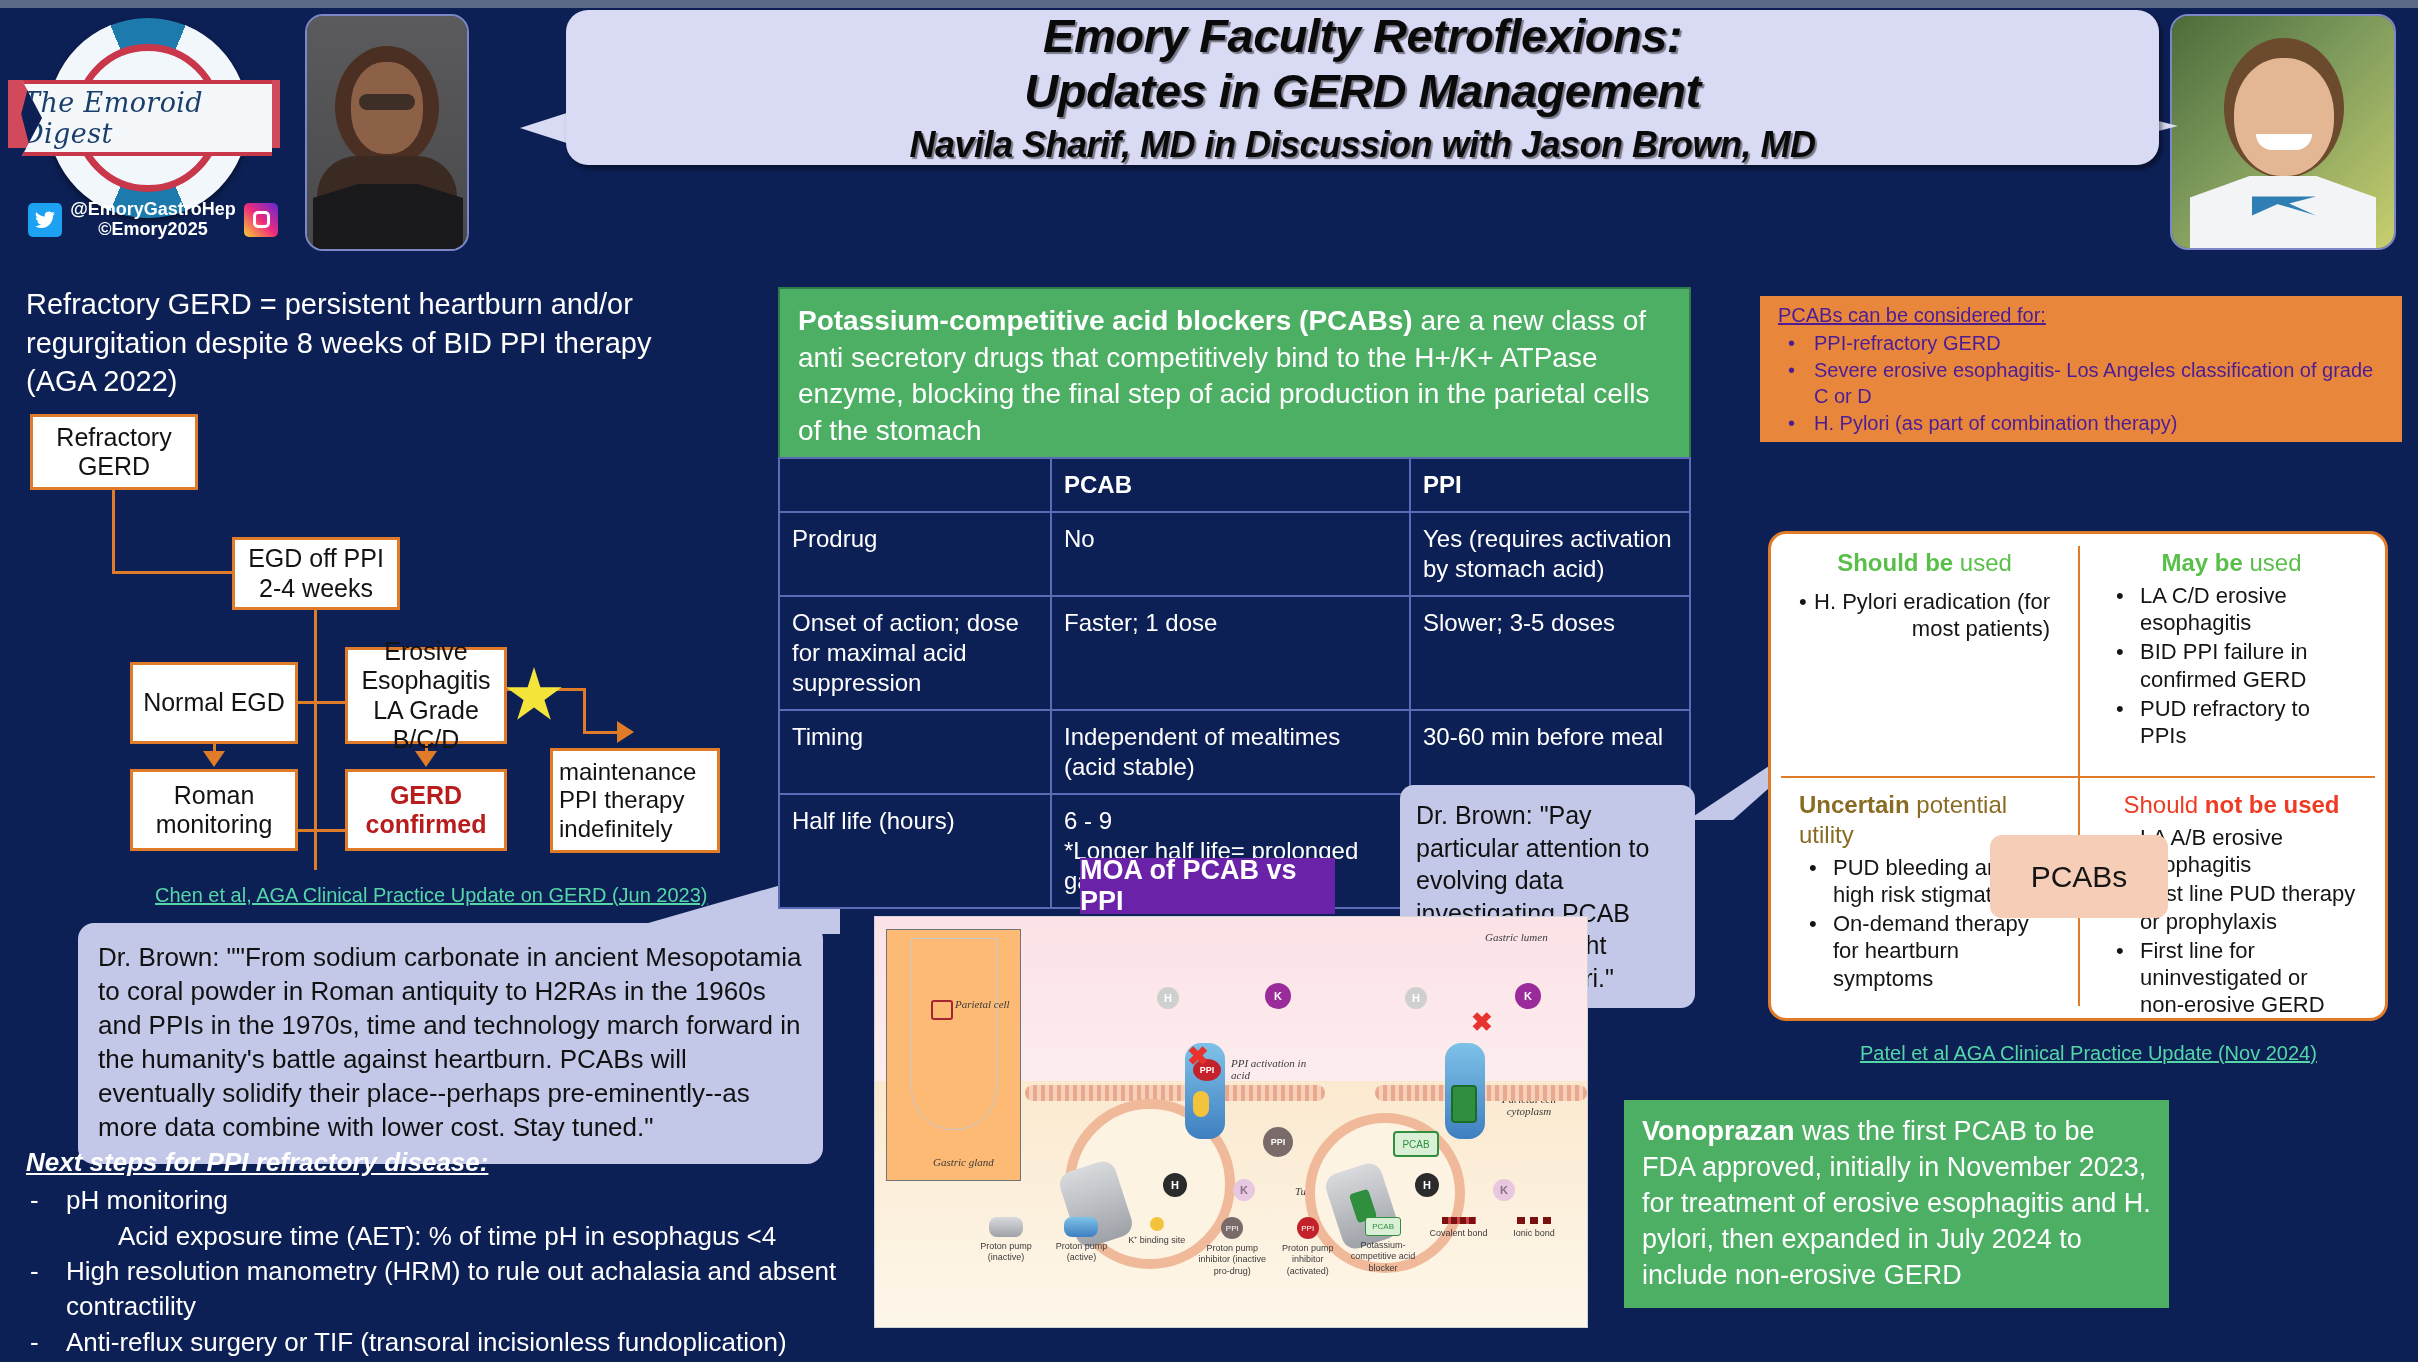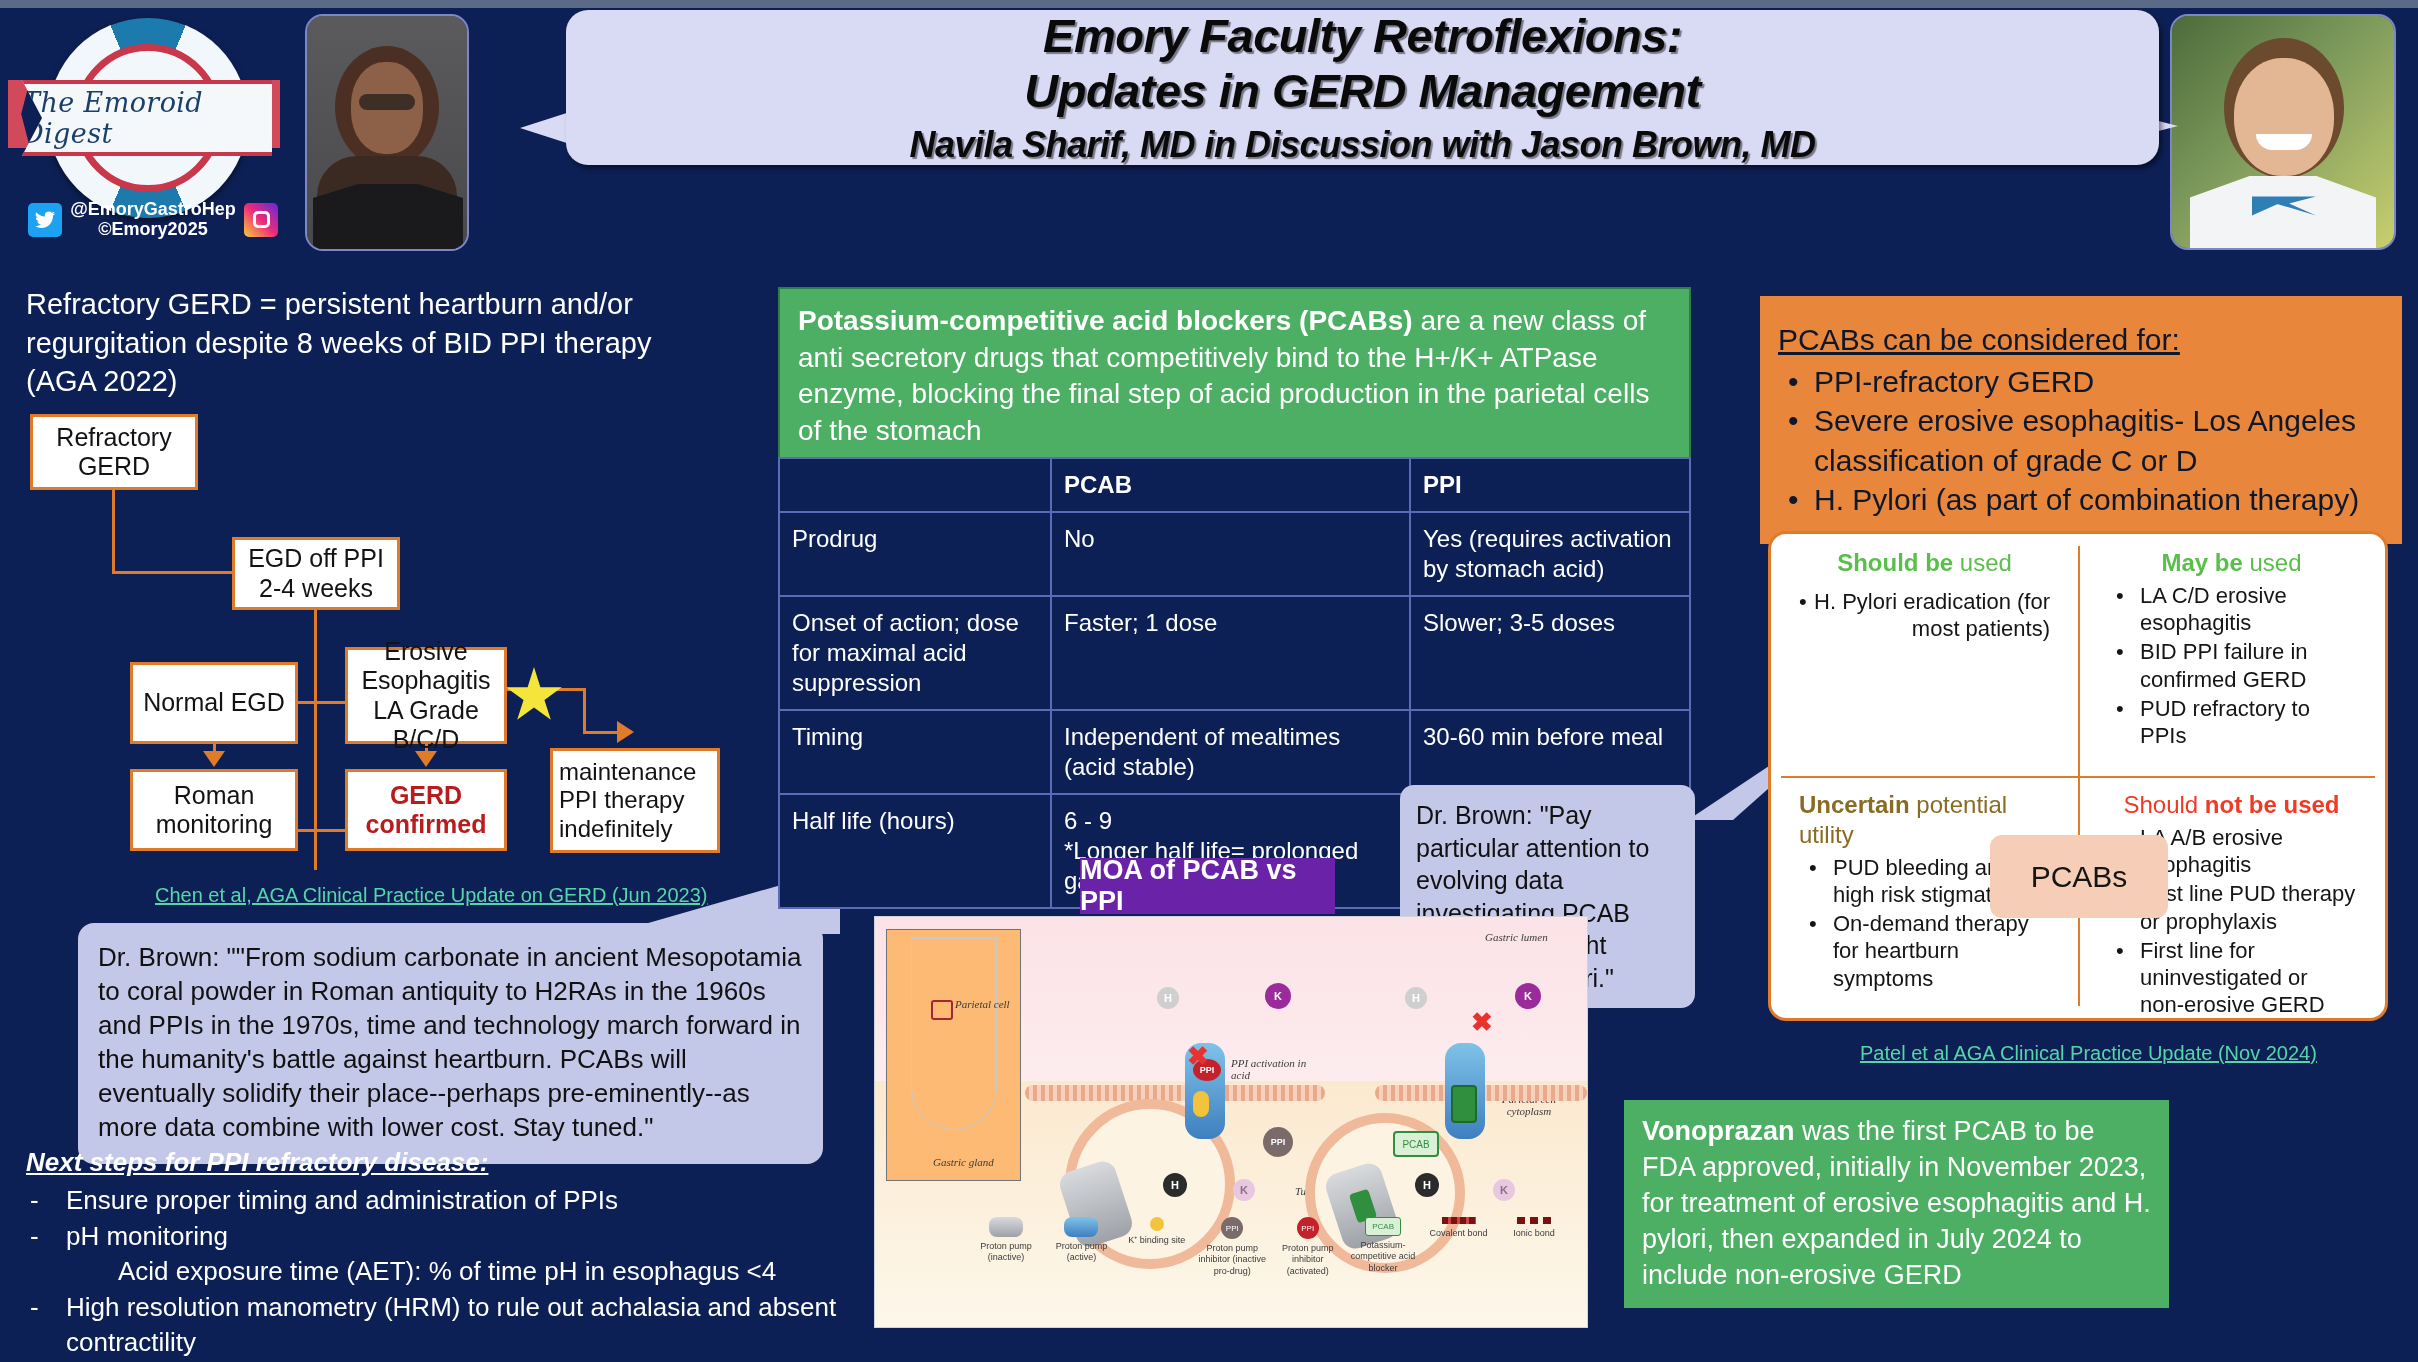--- a/index.html
+++ b/index.html
@@ -122,21 +122,21 @@
   .lg{width:72px;display:flex;flex-direction:column;align-items:center;gap:4px;}
   .lg-sh{width:34px;height:20px;}
 
   #quote-brown-2{position:absolute;left:1400px;top:785px;width:295px;background:#c3c7e8;border-radius:14px;
      padding:14px 16px;box-sizing:border-box;color:#111;font-size:25px;line-height:1.3;}
   #qb2-tail{position:absolute;left:1688px;top:700px;width:180px;height:120px;background:#c3c7e8;
      clip-path:polygon(0 100%,100% 0,25% 100%);}
 
   
   #pcab-consider{position:absolute;left:1760px;top:296px;width:642px;background:#e8863c;
-     padding:24px 18px;box-sizing:border-box;color:#0f172a;font-size:30px;line-height:1.32;}
+     padding:6px 18px;box-sizing:border-box;color:#4c1d95;font-size:20px;line-height:1.32;}
   #pcab-consider .hdr{text-decoration:underline;margin-bottom:2px;}
   #pcab-consider ul{list-style:none;margin:0;padding:0;}
   #pcab-consider li{position:relative;padding-left:36px;}
   #pcab-consider li::before{content:"\2022";position:absolute;left:10px;}
 
   #quad-box{position:absolute;left:1768px;top:531px;width:620px;height:490px;background:#fff;
      border:3px solid #e07b2a;border-radius:18px;box-sizing:border-box;}
   #quad-v{position:absolute;left:50%;top:12px;bottom:12px;width:2px;background:#e07b2a;}
   #quad-h{position:absolute;top:50%;left:10px;right:10px;height:2px;background:#e07b2a;}
   .quad{position:absolute;width:50%;height:50%;box-sizing:border-box;padding:14px 28px;color:#151515;font-size:22px;line-height:1.24;}
@@ -243,21 +243,20 @@
   <div class="star"></div>
 
   <div class="cite" id="cite-chen">Chen et al, AGA Clinical Practice Update on GERD (Jun 2023)</div>
 
   <div id="qb1-tail"></div>
   <div id="quote-brown-1">Dr. Brown: ""From sodium carbonate in ancient Mesopotamia to coral powder in Roman antiquity to H2RAs in the 1960s and PPIs in the 1970s, time and technology march forward in the humanity's battle against heartburn. PCABs will eventually solidify their place--perhaps pre-eminently--as more data combine with lower cost. Stay tuned."</div>
 
   <div id="next-steps">
     <div class="hdr">Next steps for PPI refractory disease:</div>
     <ul>
-      <li>Ensure proper timing and administration of PPIs</li>
       <li>pH monitoring</li>
       <li class="sub">Acid exposure time (AET): % of time pH in esophagus &lt;4</li>
       <li>High resolution manometry (HRM) to rule out achalasia and absent contractility</li>
       <li>Anti-reflux surgery or TIF (transoral incisionless fundoplication)</li>
     </ul>
   </div>
 
   <div id="pcab-def">
     <b>Potassium-competitive acid blockers (PCABs)</b><span> are a new class of anti secretory drugs that competitively bind to the H+/K+ ATPase enzyme, blocking the final step of acid production in the parietal cells of the stomach</span>
   </div>

